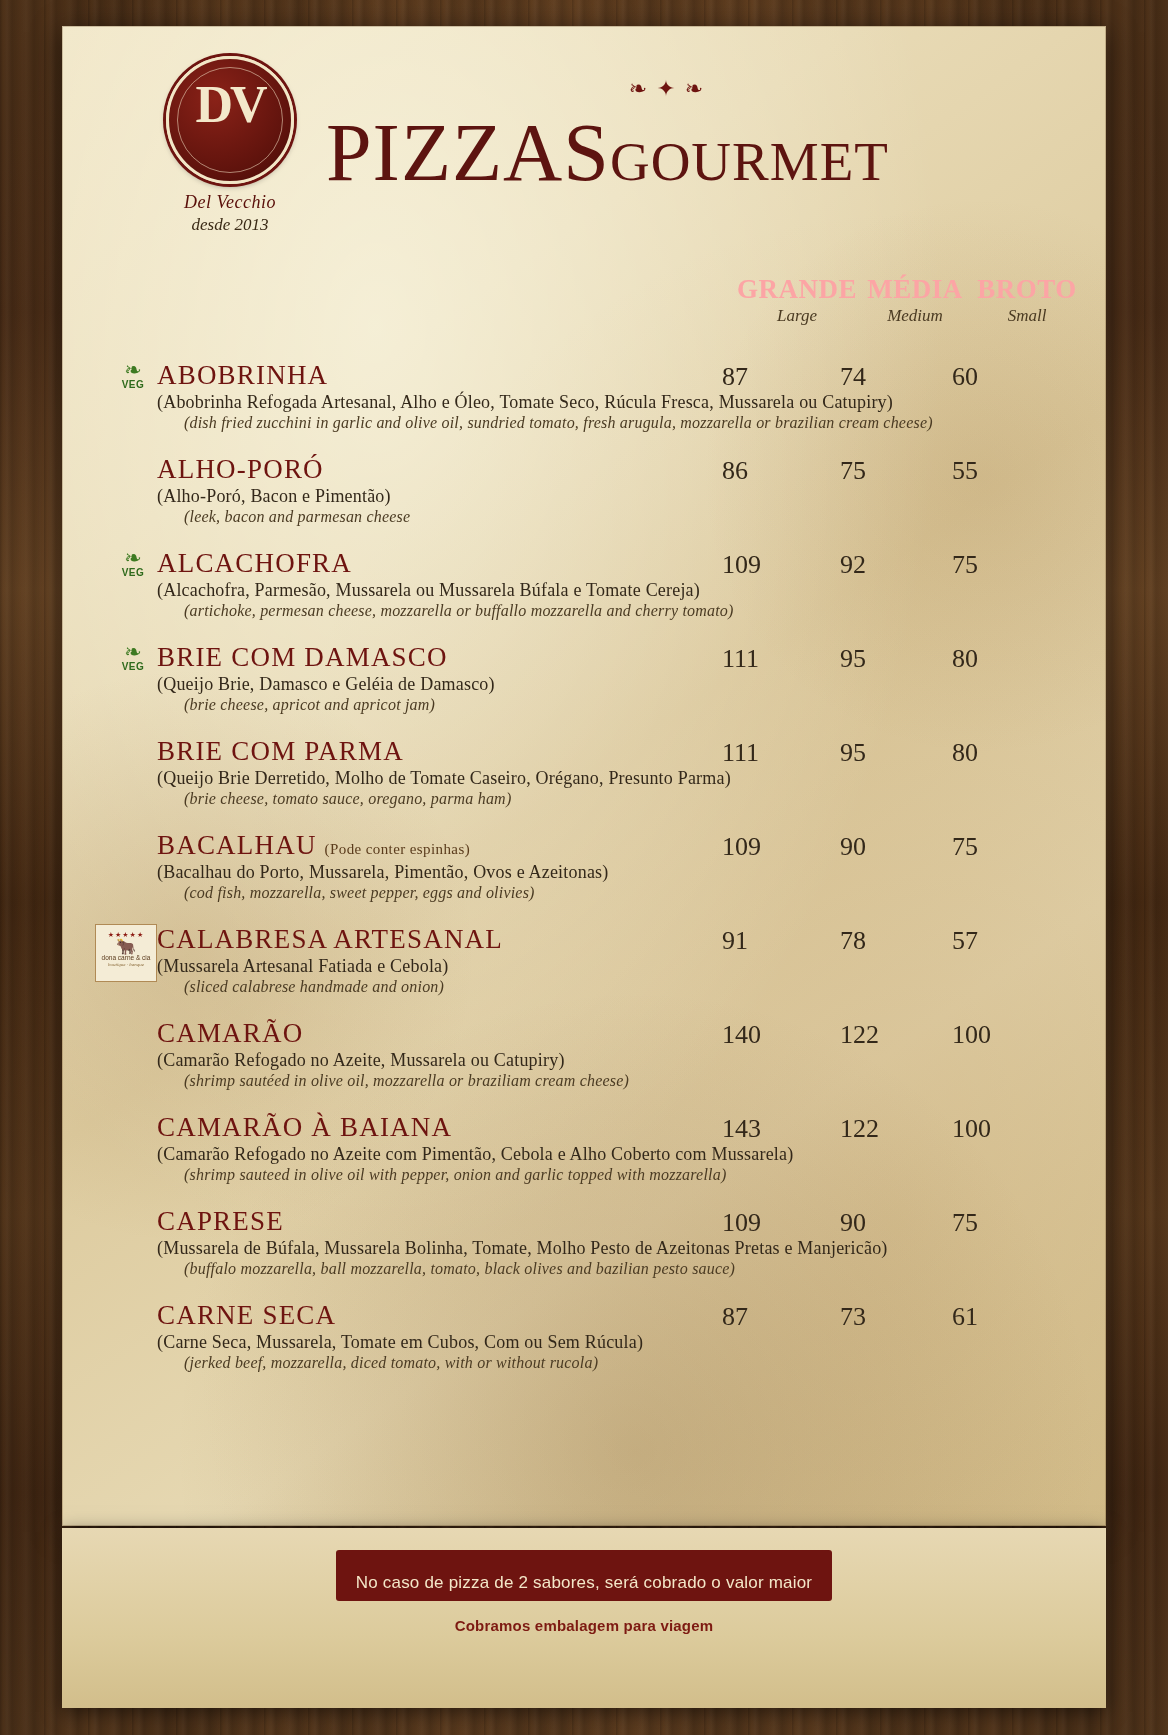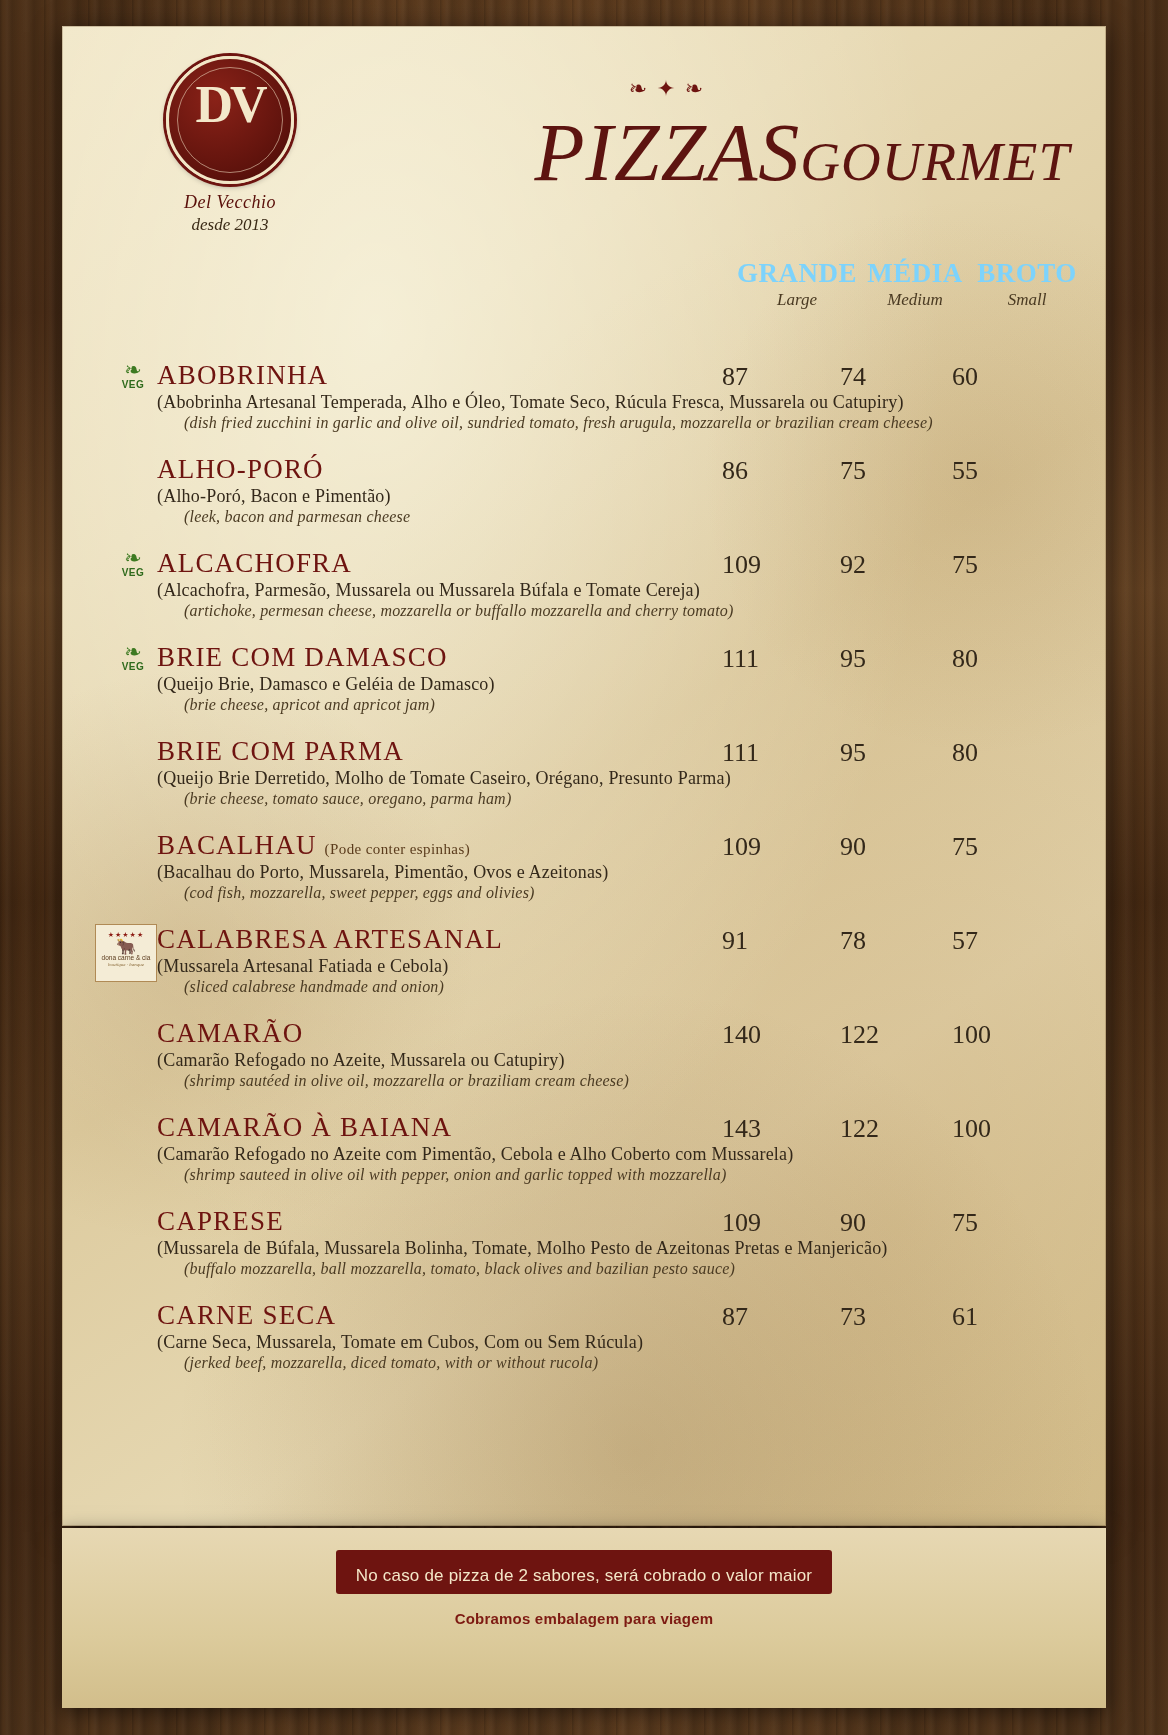--- a/index.html
+++ b/index.html
@@ -70,21 +70,21 @@
     text-align:center;
   }
   .footer-note {
     display:inline-block;
     margin-top: 22px;
     background:#6e1410;
     color:#f4e7c8;
     font-family:"Liberation Sans", sans-serif;
     font-size: 17px;
     letter-spacing: .2px;
-    padding: 16px 20px 8px 20px;
+    padding: 23px 20px 8px 20px;
     border-radius: 3px;
   }
   .footer-sub {
     margin-top: 16px;
     color:#7d1a12;
     font-family:"Liberation Sans", sans-serif;
     font-size: 15px;
     font-weight: bold;
     letter-spacing: .2px;
   }
@@ -146,25 +146,24 @@
     left: 470px; top: 48px;
     width: 270px; height: 30px;
     color:#6e1410;
     font-size: 22px;
     text-align:center;
     line-height: 30px;
     letter-spacing: 2px;
   }
   .title {
     position:absolute;
-    left: 288px; top: 80px;
+    left: 264px; top: 80px;
     width: 720px;
-    text-align:right;
+    text-align:left;
     white-space: nowrap;
-    font-style: italic;
   }
   .title .big {
     font-family:"Liberation Serif", serif;
     font-size: 82px;
     color:#5d1410;
     letter-spacing: 1px;
   }
   .title .small {
     font-family:"Liberation Serif", serif;
     font-size: 55px;
@@ -176,22 +175,23 @@
   .size-head {
     position:absolute;
     left: 62px; top: 258px;
     width: 1044px; height: 56px;
   }
   .size-col { position:absolute; text-align:center; width: 150px; }
   .size-col .pt {
     font-family:"Liberation Serif", serif;
     font-size: 27px;
     font-weight: bold;
-    color:#7dd3fc;
+    color:#fca5a5;
     letter-spacing: .5px;
+    margin-top: 16px;
   }
   .size-col .en {
     font-family:"Liberation Serif", serif;
     font-style: italic;
     font-size: 17px;
     color:#4a3a22;
     margin-top: 1px;
   }
   .col-g { left: 660px; }
   .col-m { left: 778px; }
@@ -322,21 +322,21 @@
   </div>
 </div>
 
 <div class="items" id="items">
     <div class="item">
       <div class="veg">
         <div class="leafs">❧</div>
         <div class="lbl">VEG</div>
       </div>
       <div><span class="nm">ABOBRINHA</span></div>
-      <div class="desc-pt">(Abobrinha Artesanal Temperada, Alho e Óleo, Tomate Seco, Rúcula Fresca, Mussarela ou Catupiry)</div>
+      <div class="desc-pt">(Abobrinha Refogada Artesanal, Alho e Óleo, Tomate Seco, Rúcula Fresca, Mussarela ou Catupiry)</div>
       <div class="desc-en">(dish fried zucchini in garlic and olive oil, sundried tomato, fresh arugula, mozzarella or brazilian cream cheese)</div>
       <div class="prices">
         <div class="price p-g">87</div>
         <div class="price p-m">74</div>
         <div class="price p-b">60</div>
       </div>
     </div>
     <div class="item">
       <div><span class="nm">ALHO-PORÓ</span></div>
       <div class="desc-pt">(Alho-Poró, Bacon e Pimentão)</div>

